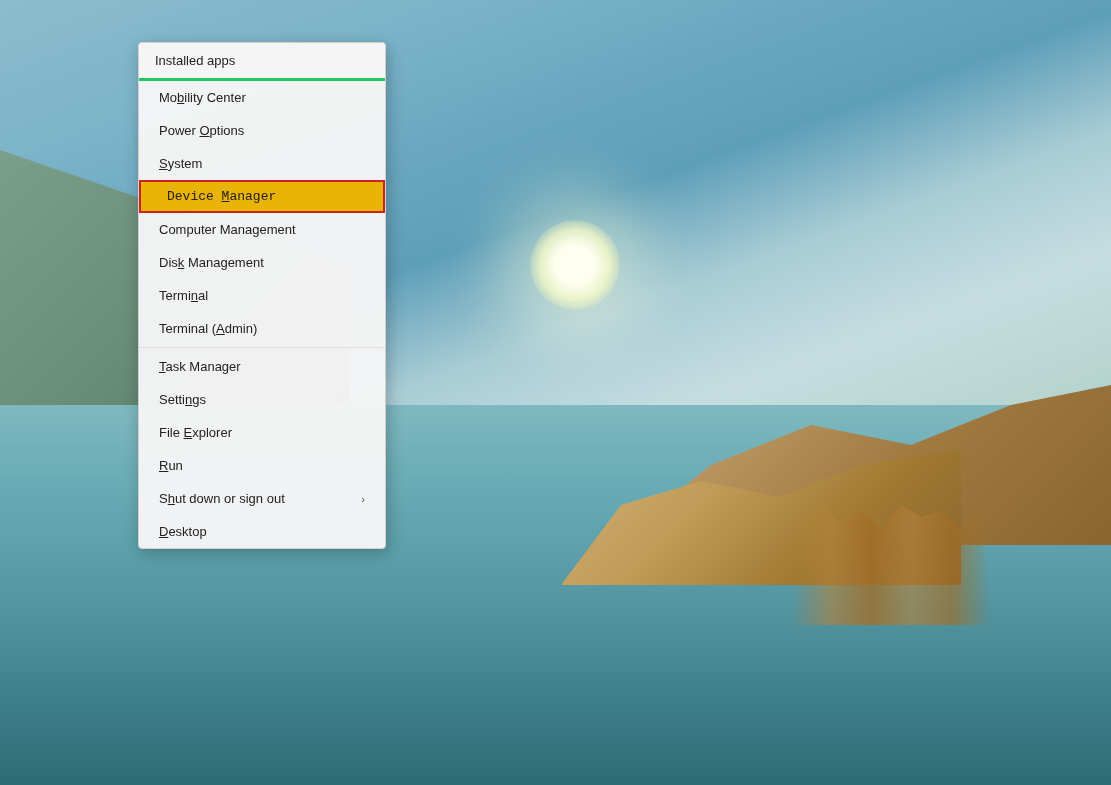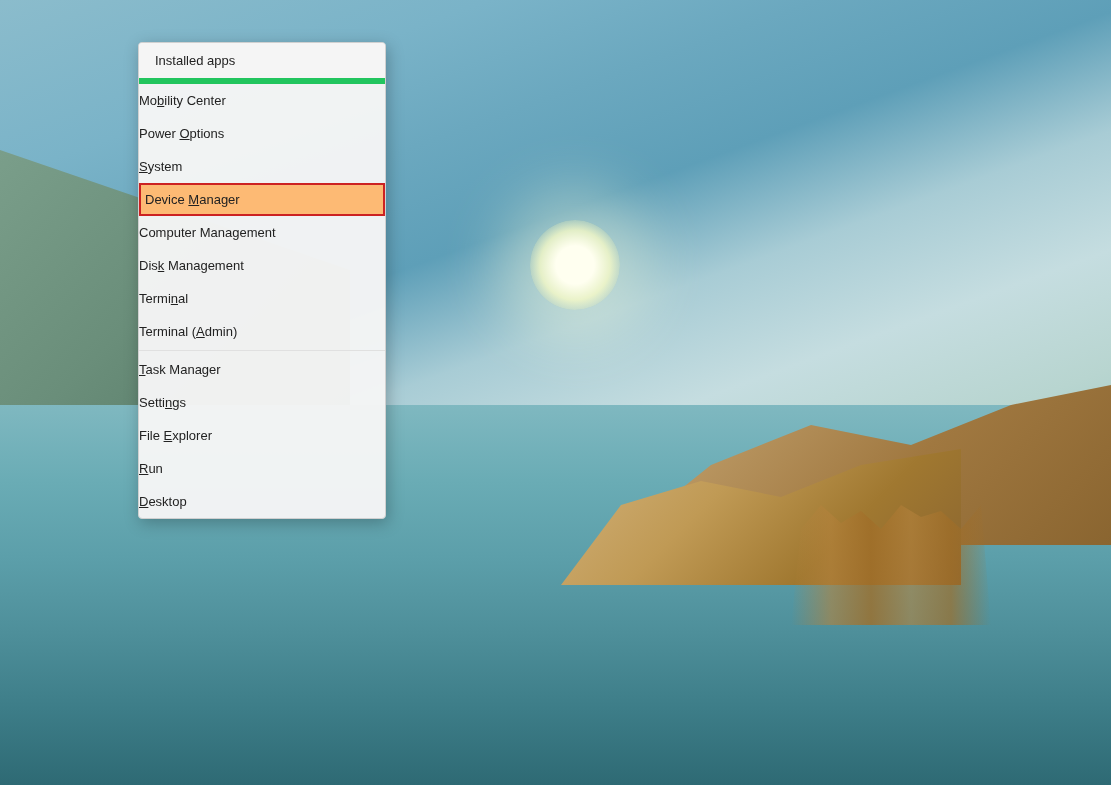--- a/index.html
+++ b/index.html
@@ -119,41 +119,42 @@
       background: rgba(245, 245, 245, 0.97);
       border: 1px solid #d0d0d0;
       border-radius: 4px;
       box-shadow: 2px 4px 16px rgba(0,0,0,0.25);
       overflow: hidden;
     }
 
     .menu-header {
       padding: 10px 16px;
       background: rgba(245, 245, 245, 0.97);
-      border-bottom: 6px solid #22c55e;
+      border-bottom: 3px solid #22c55e;
       font-size: 13px;
       color: #222;
       font-weight: 400;
     }
 
     .menu-item {
-      padding: 9px 0;
+      padding: 9px 20px;
       font-size: 13px;
       color: #222;
       cursor: pointer;
       display: flex;
       align-items: center;
       justify-content: space-between;
       position: relative;
     }
 
     .menu-item.highlighted {
-      background: #fdba74;
+      background: #eab308;
       border: 2px solid #cc2222;
-      padding: 7px 4px;
+      padding: 7px 26px;
+      font-family: Liberation Mono, monospace;
     }
 
     .menu-divider {
       height: 1px;
       background: #e0e0e0;
       margin: 2px 0;
     }
 
     .menu-item .chevron {
       font-size: 11px;
@@ -224,17 +225,21 @@
 
   <div class="menu-item">
     <span>File <span class="underline-char">E</span>xplorer</span>
   </div>
 
 
   <div class="menu-item">
     <span><span class="underline-char">R</span>un</span>
   </div>
 
+  <div class="menu-item">
+    <span>S<span class="underline-char">h</span>ut down or sign out</span>
+    <span class="chevron">›</span>
+  </div>
 
   <div class="menu-item">
     <span><span class="underline-char">D</span>esktop</span>
   </div>
 </div>
 
 </body></html>

